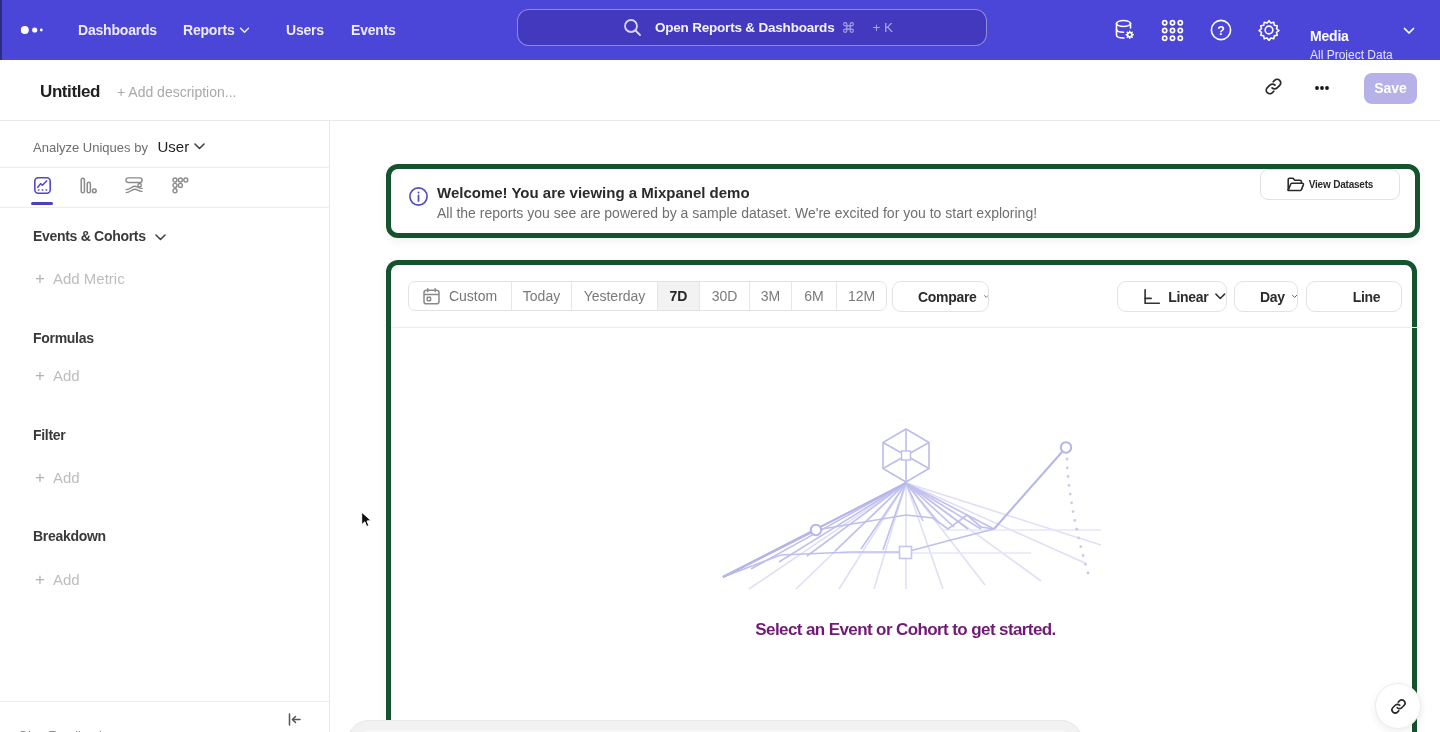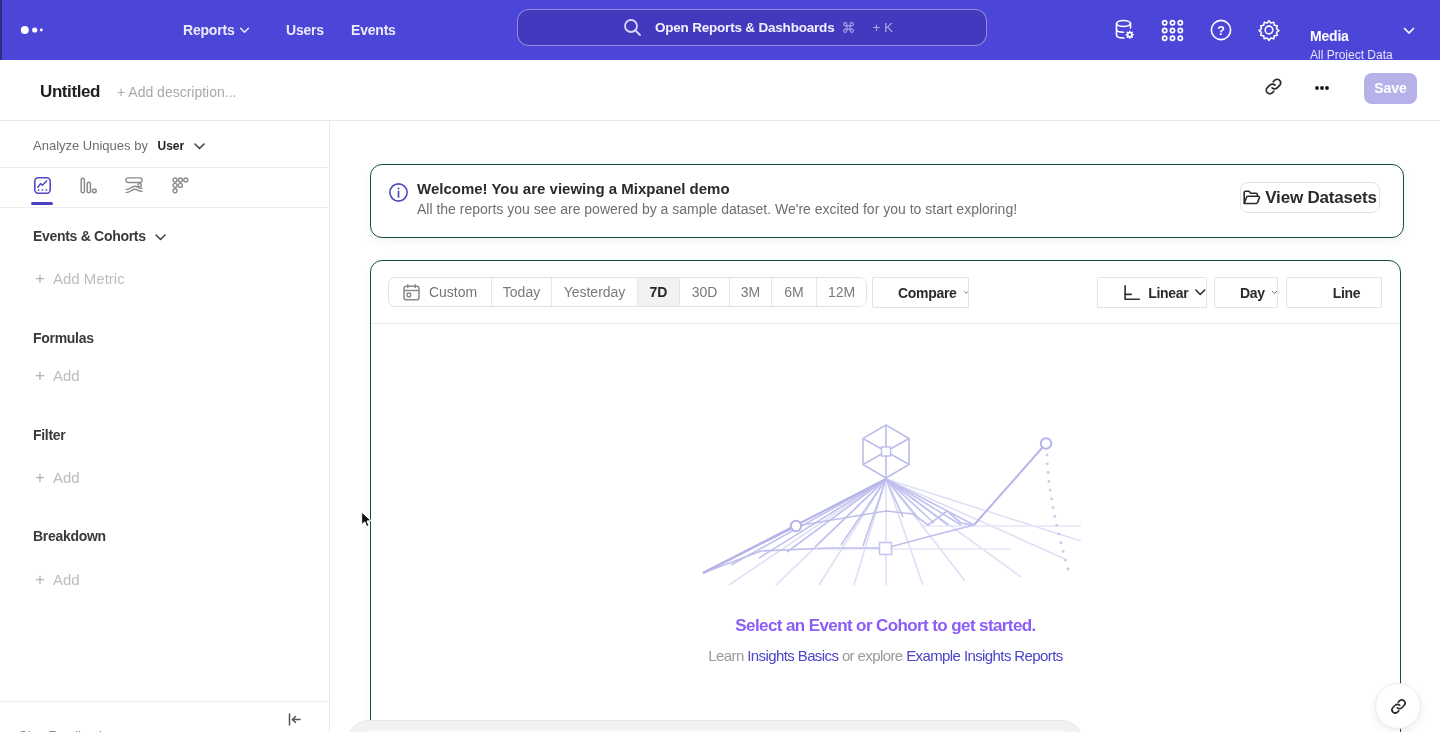--- a/index.html
+++ b/index.html
@@ -32,43 +32,43 @@
 
   
   #sidebar { position:absolute; left:0; top:121px; width:330px; height:611px; background:#fff;
     border-right:1px solid #e9e9e9; }
   .sdiv { position:absolute; left:0; width:330px; height:1px; background:#ededed; }
   .slabel { font-weight:700; color:#3a3a3a; font-size:14px; letter-spacing:-0.3px; }
   .sadd { color:#bdbdbd; font-size:15px; }
   .sadd .plus { font-size:17px; margin-right:8px; color:#b3b3b3; }
 
   
-  .card { position:absolute; background:#fff; border:1px solid #14532d; }
+  .card { position:absolute; background:#fff; border:5px solid #14532d;margin-left:16px; }
   #banner { left:370px; top:164px; width:1034px; height:74px; border-radius:12px;
     box-shadow:0 4px 10px rgba(0,0,0,.05); }
   #banner .bt { position:absolute; left:416px; top:181px; font-size:15px; font-weight:700; color:#2b2b2b; }
   #banner .bs { position:absolute; left:416px; top:200px; font-size:14px; color:#6f6f6f; }
-  #viewds { position:absolute; left:869px; top:17px; width:140px; height:31px; border:1px solid #e2e2e2;
+  #viewds { position:absolute; left:869px; top:0; width:140px; height:31px; border:1px solid #e2e2e2;
     border-radius:8px; background:#fff; display:flex; align-items:center; justify-content:center; gap:4px;
-    font-size:17px; font-weight:700; color:#2b2b2b; letter-spacing:-0.2px; }
+    font-size:10px; font-weight:700; color:#2b2b2b; letter-spacing:-0.2px; }
 
   #chartcard { left:370px; top:260px; width:1031px; height:500px; border-radius:12px;
     box-shadow:0 4px 10px rgba(0,0,0,.05); }
   #ctrlrow { position:absolute; left:0; top:0; width:1029px; height:63px; border-bottom:1px solid #ededed; }
   #seg { position:absolute; left:17px; top:16px; height:30px; border:1px solid #e3e3e3; border-radius:7px;
     display:flex; align-items:stretch; overflow:hidden; background:#fff; }
   .segitem { display:flex; align-items:center; justify-content:center; font-size:14px; color:#7a7a7a;
     border-right:1px solid #e6e6e6; }
   .segitem:last-child { border-right:none; }
   .segsel { background:#f2f2f2; color:#262626; font-weight:700; }
-  .cbtn { position:absolute; top:16px; height:31px; border:1px solid #e3e3e3; border-radius:1px; background:#fff;
+  .cbtn { position:absolute; top:16px; height:31px; border:1px solid #e3e3e3; border-radius:9px; background:#fff;
     display:flex; align-items:center; justify-content:center; font-size:14px; font-weight:700; color:#2b2b2b; gap:7px; letter-spacing:-0.3px;padding-left:25px; }
 
   #emptytitle { position:absolute; left:0; top:355px; width:1029px; text-align:center;
-    font-size:17px; font-weight:700; color:#8b5cf6; letter-spacing:-0.6px; }
+    font-size:17px; font-weight:700; color:#701a75; letter-spacing:-0.6px; }
   #emptylinks { position:absolute; left:0; top:386px; width:1029px; text-align:center; font-size:15px; letter-spacing:-0.6px; color:#979797; }
   #emptylinks .lk { color:#4b43c8; }
 
   #bottomsheet { position:absolute; left:347px; top:720px; width:736px; height:40px;
     background:#f2f2f2; border:1px solid #e7e7e7; border-radius:22px 22px 0 0; }
   #bottomsheet .inner { position:absolute; left:9px; top:9px; width:716px; height:30px;
     background:#f8f8f8; border-radius:14px 14px 0 0; }
   #linkfab { position:absolute; left:1375px; top:683px; width:46px; height:46px; border-radius:50%;
     background:#fff; border:1px solid #ececec; box-shadow:0 3px 8px rgba(0,0,0,.07);
     display:flex; align-items:center; justify-content:center; }
@@ -80,20 +80,21 @@
 <body>
 <div id="page">
 
   <div id="nav">
     <div class="edge"></div>
     <svg class="abs" style="left:18px;top:0" width="30" height="60" viewBox="0 0 30 60">
       <circle cx="6.8" cy="30" r="4" fill="#fff"></circle>
       <circle cx="16.7" cy="30" r="2.6" fill="#fff"></circle>
       <circle cx="23.3" cy="30" r="1.4" fill="#fff"></circle>
     </svg>
+    <div class="navlink" style="left:78px;">Dashboards</div>
     <div class="navlink" style="left:183px;">Reports</div>
     <svg class="abs" style="left:239px;top:27px" width="11" height="7" viewBox="0 0 12 8">
         <path d="M1.5 1.5 L6 6 L10.5 1.5" stroke="#eceafb" stroke-width="1.8" fill="none" stroke-linecap="round" stroke-linejoin="round"></path>
       </svg>
     <div class="navlink" style="left:286px;">Users</div>
     <div class="navlink" style="left:351px;">Events</div>
 
     <div id="search">
       <svg width="19" height="19" viewBox="0 0 19 19">
           <circle cx="8" cy="8" r="6" stroke="#d9d6f6" stroke-width="1.8" fill="none"></circle>
@@ -161,21 +162,21 @@
           <circle cx="4" cy="4" r="1.9"></circle>
           <circle cx="9" cy="4" r="1.9"></circle>
           <circle cx="14" cy="4" r="1.9"></circle>
         </g>
       </svg>
     <div id="savebtn">Save</div>
   </div>
 
   <div id="sidebar">
     <div class="abs" style="left:33px;top:17px; font-size:13px; color:#6e6e6e;">Analyze Uniques by
-      <span style="color:#242424;font-weight:700;font-size:12px;margin-left:6px;">User</span></div>
+      <span style="color:#242424;font-weight:400;font-size:15px;margin-left:6px;">User</span></div>
     <svg class="abs" style="left:194px;top:22px" width="11" height="7" viewBox="0 0 11 7">
         <path d="M1 1 L5.5 5.5 L10 1" stroke="#444" stroke-width="1.6" fill="none" stroke-linecap="round" stroke-linejoin="round"></path>
       </svg>
     <div class="sdiv" style="top:46px;"></div>
 
     <svg class="abs" style="left:34px;top:56px" width="17" height="17" viewBox="0 0 17 17" fill="none">
       <rect x="0.8" y="0.8" width="15.4" height="15.4" rx="3.4" stroke="#5247c8" stroke-width="1.6"></rect>
       <path d="M3.8 10.3 L6.6 6.6 L8.4 8.3 L12.6 3.9" stroke="#5247c8" stroke-width="1.5" stroke-linecap="round" stroke-linejoin="round"></path>
       <path d="M12.9 6.2 L12.6 3.9 L10.4 4.1" stroke="#5247c8" stroke-width="1.4" stroke-linecap="round" stroke-linejoin="round" opacity="0"></path>
       <g fill="#5247c8">
@@ -372,21 +373,20 @@
         <circle cx="369.8" cy="123.7" r="1.4"></circle>
         <circle cx="372.1" cy="132.5" r="1.4"></circle>
         <circle cx="374.5" cy="141.2" r="1.4"></circle>
         <circle cx="377.0" cy="150.0" r="1.4"></circle>
       </g>
 
       <rect x="188.5" y="123.5" width="12" height="12" stroke="#c5c5ef" stroke-width="1.6" fill="#fff"></rect>
     </svg>
 
     <div id="emptytitle">Select an Event or Cohort to get started.</div>
-    <div id="emptylinks"><span style="color:#999;">Learn </span><span class="lk">Insights Basics</span><span style="color:#999;"> or explore </span><span class="lk">Example Insights Reports</span></div>
   </div>
 
   <svg class="abs" style="left:360px;top:511px" width="15" height="19" viewBox="0 0 18 22">
     <path d="M2 1 L2 16 L5.8 12.6 L8 18.2 L10.6 17.1 L8.4 11.6 L13.4 11.2 Z" fill="#111" stroke="#fff" stroke-width="1.2"></path>
   </svg>
 
   <div id="bottomsheet">
       <div class="inner"></div>
     </div>
 

